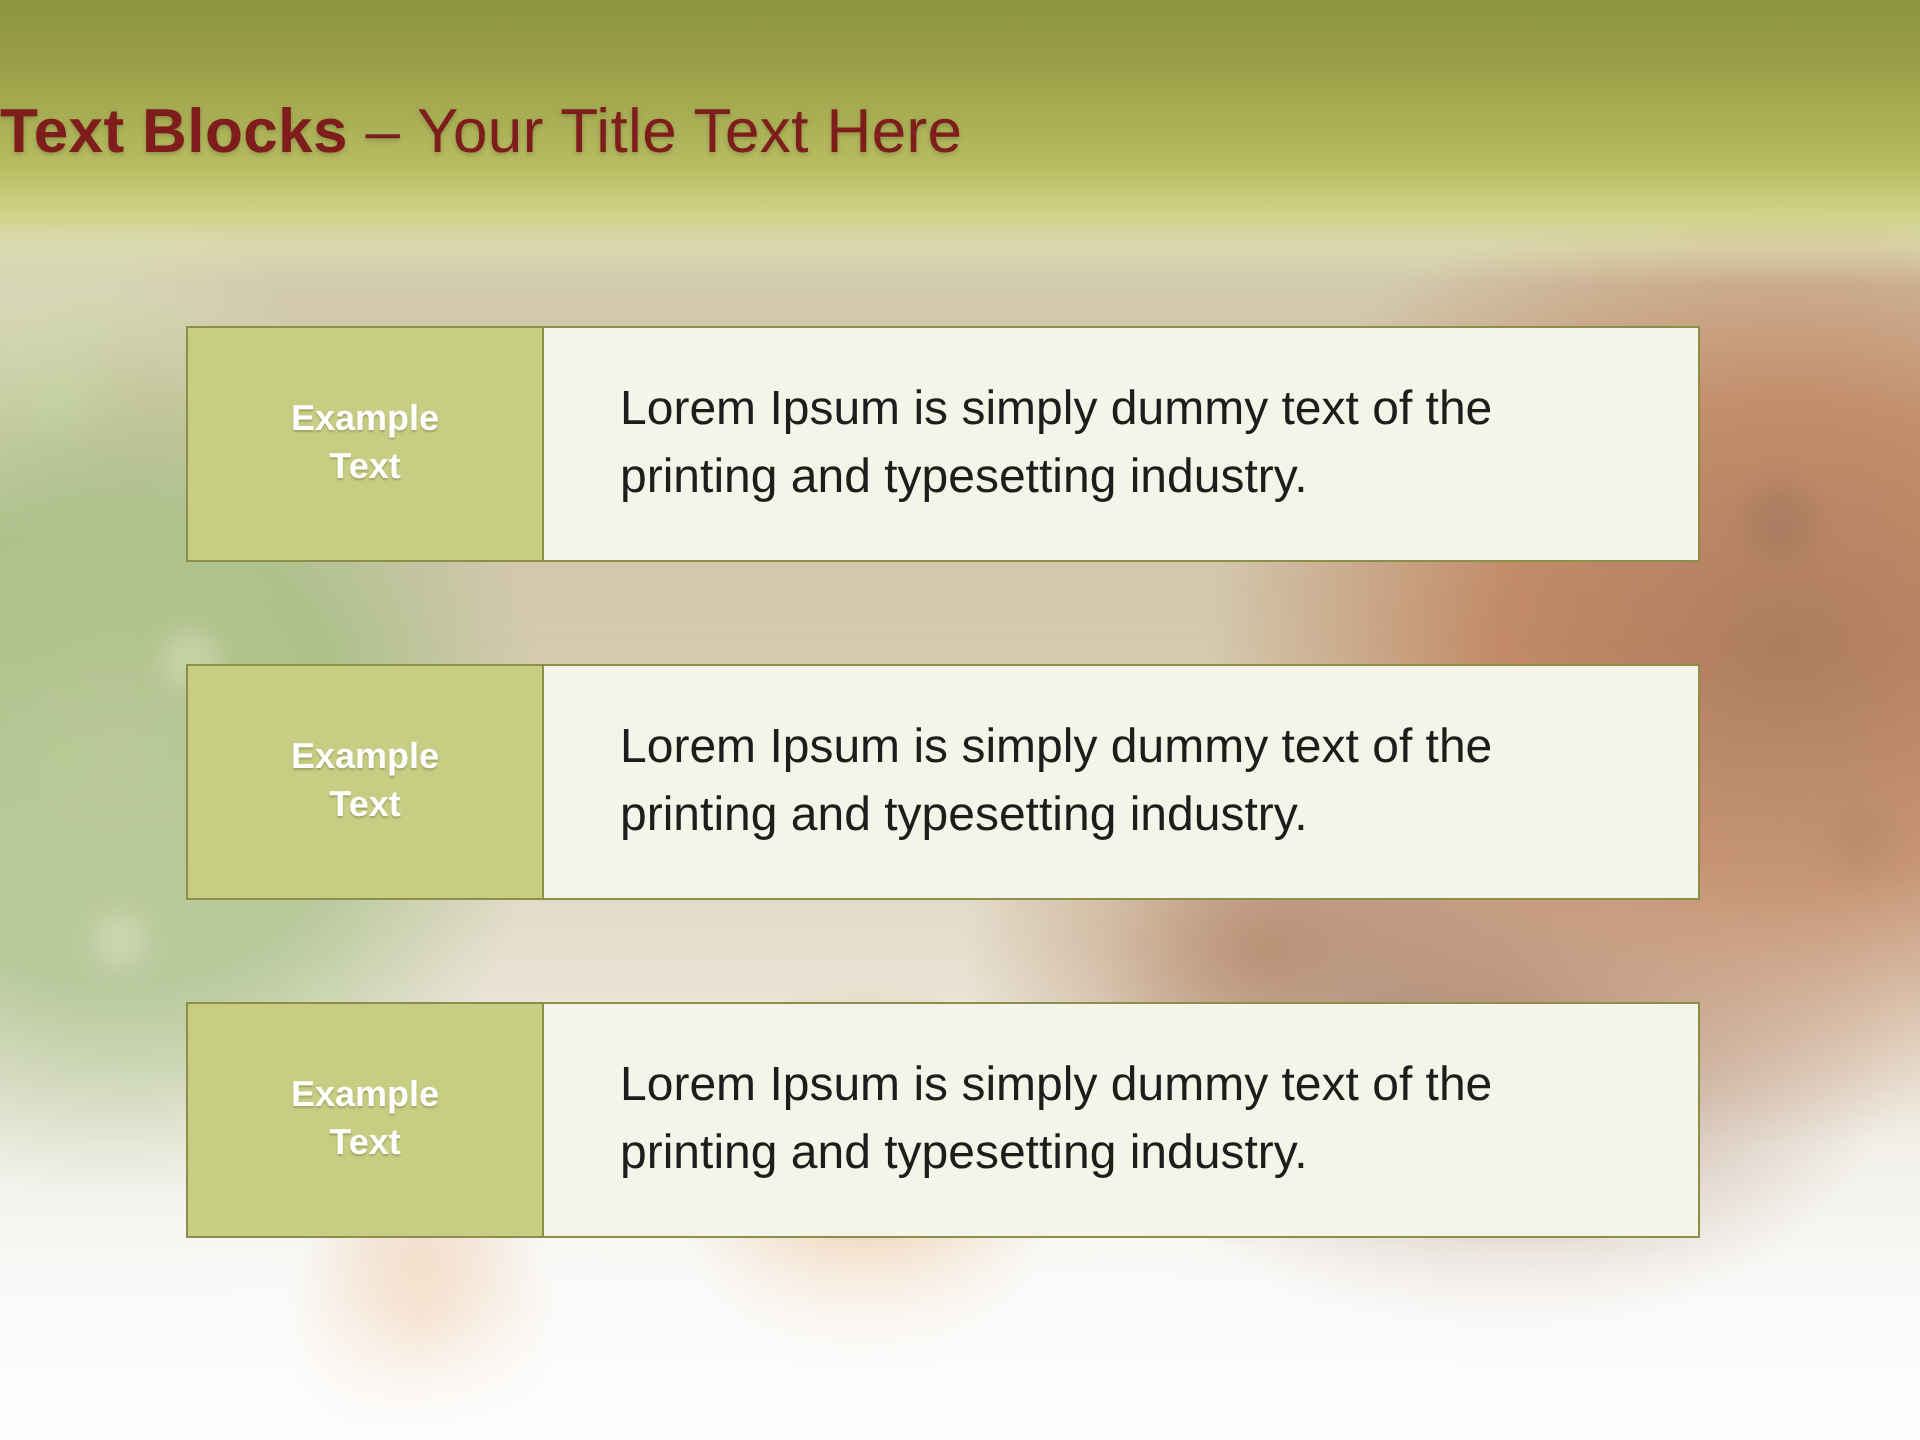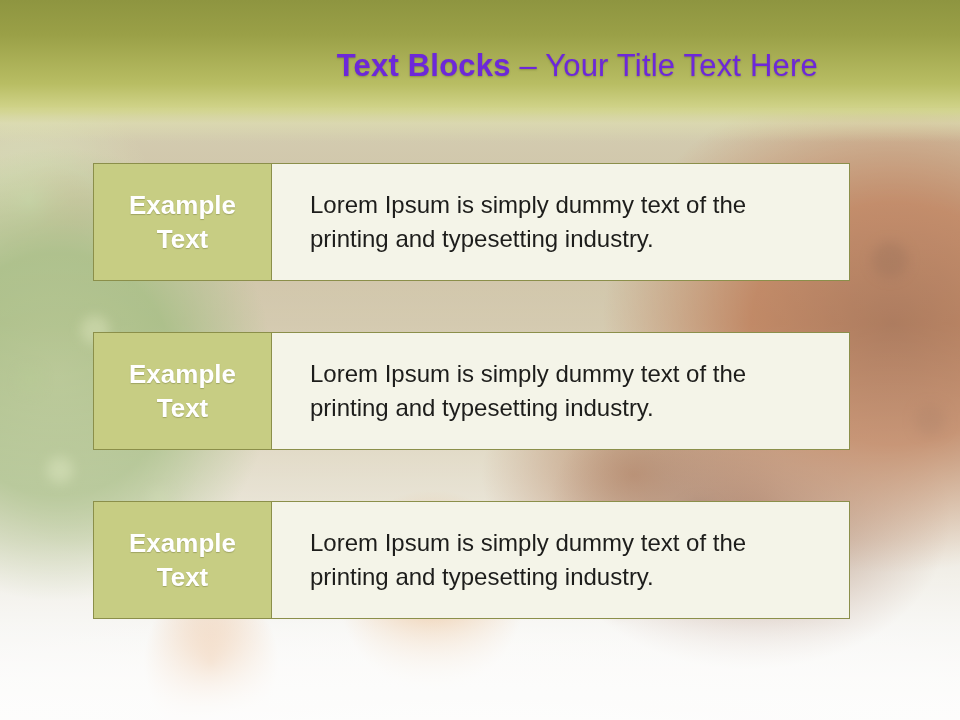--- a/index.html
+++ b/index.html
@@ -80,23 +80,23 @@
     top: 108px;
     width: 960px;
     height: 34px;
     background: linear-gradient(180deg, rgba(209,212,140,.92) 0%, rgba(223,225,175,.55) 45%, rgba(232,233,200,0) 100%);
   }
   .slide-title {
     position: absolute;
     left: 0;
     top: 48px;
     width: 818px;
-    text-align: right;
+    text-align: left;
     font-size: 31px;
-    color: #6d28d9;
+    color: #7f1d1d;
     letter-spacing: .2px;
     text-shadow: 0 1px 2px rgba(70,80,30,.35);
     white-space: nowrap;
   }
   .slide-title .t-strong { font-weight: bold; }
   .slide-title .t-light { font-weight: normal; }
 
   
   .blocks {
     position: absolute;
@@ -119,21 +119,21 @@
     flex: 0 0 178px;
     background: #c7cd83;
     border-right: 1px solid #8b8f4a;
     display: flex;
     align-items: center;
     justify-content: center;
     text-align: center;
     box-sizing: border-box;
   }
   .block-label span {
-    font-size: 26px;
+    font-size: 18px;
     font-weight: bold;
     color: #ffffff;
     line-height: 1.32;
     text-shadow: 0 1px 1px rgba(110,115,60,.45);
     display: block;
     width: 110px;
   }
   .block-body {
     flex: 1 1 auto;
     display: flex;

